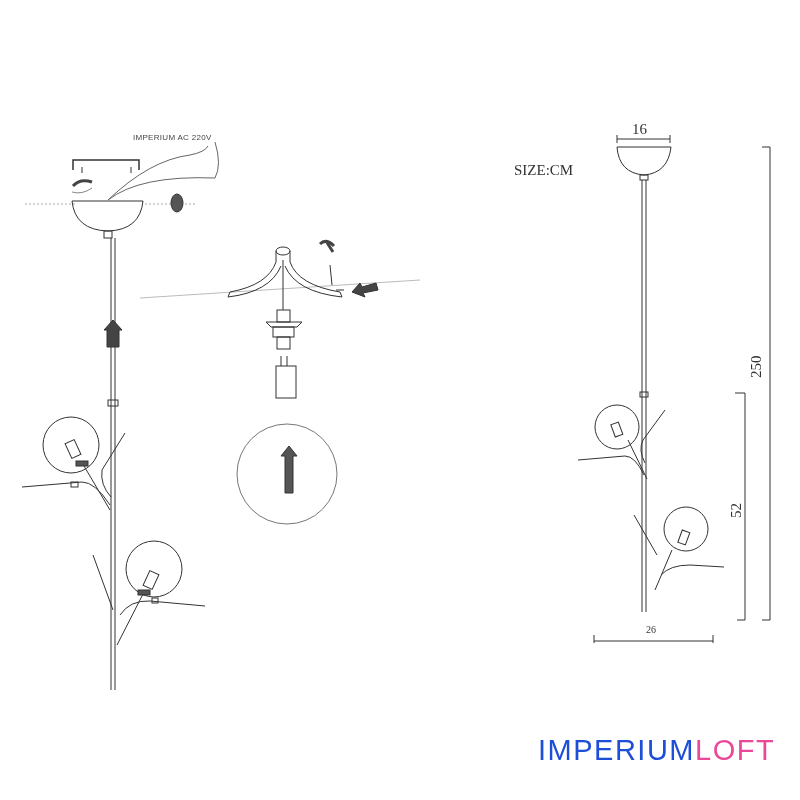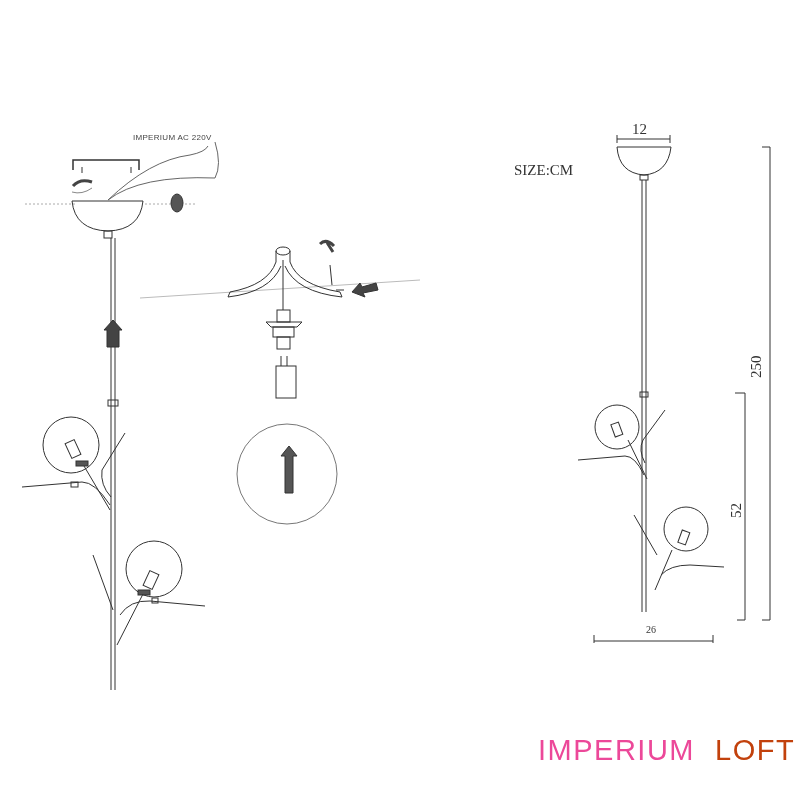--- a/index.html
+++ b/index.html
@@ -7,22 +7,22 @@
   svg { position:absolute; left:0; top:0; }
   .lbl { position:absolute; color:#333; white-space:nowrap; }
   .serif { font-family:"Liberation Serif", serif; }
   .connect { left:133px; top:133px; font-size:8px; letter-spacing:0.3px; color:#444; }
   .size { left:514px; top:162px; font-size:15px; }
   .dim12 { left:632px; top:121px; font-size:15px; }
   .dim26 { left:646px; top:624px; font-size:10px; }
   .dim250 { left:748px; top:378px; font-size:15px; transform:rotate(-90deg); transform-origin:left top; }
   .dim52 { left:728px; top:518px; font-size:15px; transform:rotate(-90deg); transform-origin:left top; }
   .brand { left:538px; top:734px; font-size:29px; letter-spacing:1.5px; font-weight:300; }
-  .brand .a { color:#ec4899; }
-  .brand .b { color:#c2410c;margin-left:20px; }
+  .brand .a { color:#1d4ed8; }
+  .brand .b { color:#ec4899; }
 </style>
 </head>
 <body>
 
 <svg width="800" height="800" viewBox="0 0 800 800">
   <g stroke="#333" fill="none" stroke-width="1">
 
     <g>
       <polyline points="73,170 73,160 139,160 139,170" stroke-width="1.5"></polyline>
       <line x1="82" y1="167" x2="82" y2="173"></line>
@@ -112,17 +112,17 @@
         <line x1="737" y1="620" x2="745" y2="620"></line>
       <line x1="762" y1="147" x2="770" y2="147"></line>
         <line x1="770" y1="147" x2="770" y2="620"></line>
         <line x1="762" y1="620" x2="770" y2="620"></line>
     </g>
   </g>
 </svg>
 
 <div class="lbl connect">IMPERIUM AC 220V</div>
 <div class="lbl serif size">SIZE:CM</div>
-<div class="lbl serif dim12">12</div>
+<div class="lbl serif dim12">16</div>
 <div class="lbl serif dim26">26</div>
 <div class="lbl serif dim250">250</div>
 <div class="lbl serif dim52">52</div>
 <div class="lbl brand"><span class="a">IMPERIUM</span><span class="b">LOFT</span></div>
 
 </body></html>

